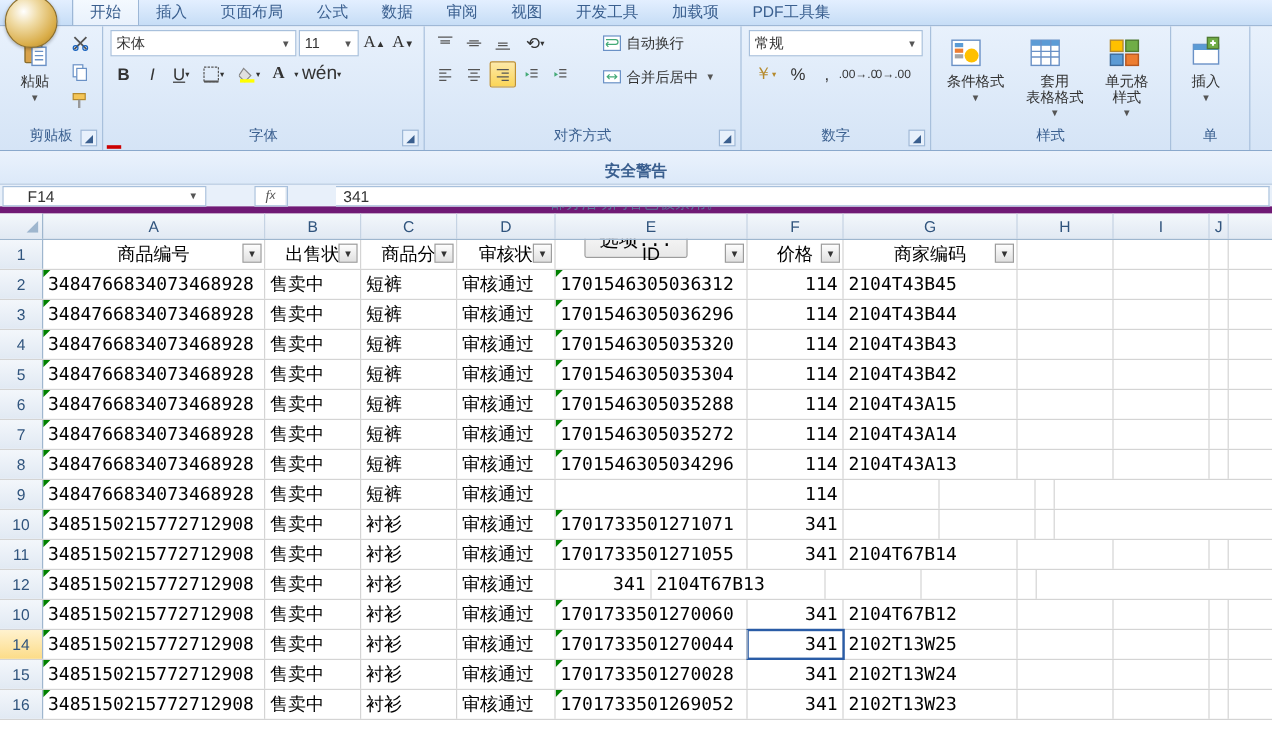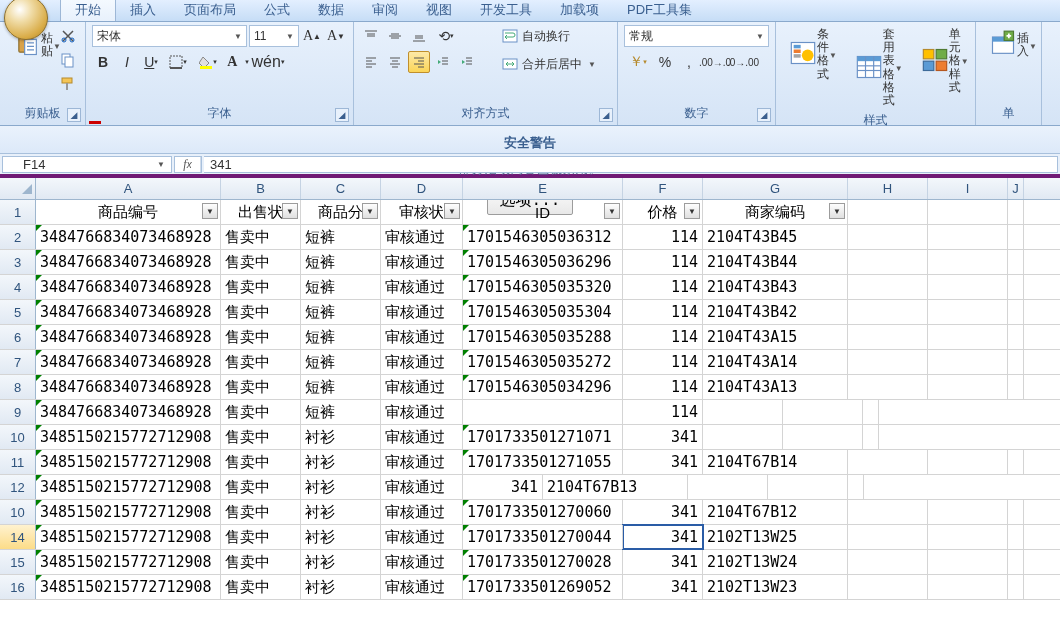--- a/index.html
+++ b/index.html
@@ -11,21 +11,21 @@
 .tab { padding: 3px 14px 2px; color: #3a5f8f; cursor: pointer; font-size: 13px; }
 .tab.active { background: linear-gradient(#f5faff,#e8f1fc); border: 1px solid #9db7d6; border-bottom: none; border-radius: 3px 3px 0 0; color: #3a5f8f; }
 
 
 .ribbon { height: 104px; background: linear-gradient(#e8f1fc,#d5e4f6); border-bottom: 1px solid #8aa9cc; display: flex; }
 .group { border-right: 1px solid #a8c0dc; display: flex; flex-direction: column; justify-content: space-between; padding: 3px 6px 1px; position: relative; }
 .group-body { flex: 1; display: flex; align-items: flex-start; gap: 4px; }
 .group-label { text-align: center; color: #3a5f8f; font-size: 12px; padding: 2px 0; position: relative; }
 .dlg-launcher { position: absolute; right: 4px; bottom: 3px; width: 14px; height: 14px; border: 1px solid #9db7d6; background: #e8f1fc; color: #3a5f8f; font-size: 9px; display: flex; align-items: center; justify-content: center; cursor: pointer; }
 
-.big-btn { display: flex; flex-direction: row; align-items: center; justify-content: flex-start; padding: 2px 6px; border: 1px solid transparent; border-radius: 3px; cursor: pointer; text-align: center; min-width: 40px; color: #333; }
+.big-btn { display: flex; flex-direction: column; justify-content: flex-start; padding: 2px 6px; border: 1px solid transparent; border-radius: 3px; cursor: pointer; text-align: center; min-width: 40px; color: #333; }
 .big-btn .ico { width: 32px; height: 32px; display: flex; align-items: center; justify-content: center; font-size: 24px; margin-bottom: 2px; }
 .big-btn .ico svg { width: 28px; height: 28px; }
 .big-btn .lbl { font-size: 12px; line-height: 1.1; }
 .big-btn .dd { font-size: 8px; color: #555; margin-top: 2px; }
 
 .sm-col { display: flex; flex-direction: column; gap: 2px; justify-content: flex-start; }
 .sm-btn { width: 22px; height: 22px; display: flex; align-items: center; justify-content: center; border: 1px solid transparent; border-radius: 2px; cursor: pointer; font-size: 14px; color: #333; }
 .sm-row { display: flex; gap: 2px; }
 
 .combo { height: 22px; border: 1px solid #a8c0dc; background: #fff; display: flex; align-items: center; padding: 0 4px; font-size: 12px; color: #333; cursor: pointer; }
@@ -36,21 +36,21 @@
 .mid-btn .dd { font-size: 8px; color: #555; margin-left: 2px; }
 
 
 .secbar { height: 28px; background: linear-gradient(#eaf2fc,#dce9f9); border-bottom: 1px solid #a8c0dc; display: flex; align-items: center; padding: 0 10px; gap: 8px; color: #3a5f8f; font-size: 13px; flex-direction: column; }
 .secbar .warn { width: 16px; height: 16px; }
 .secbar .title { font-weight: bold; }
 .secbar .msg { color: #5a7598; }
 .secbar button { background: linear-gradient(#fdfdfd,#e8e8e8); border: 1px solid #9c9c9c; border-radius: 2px; padding: 3px 12px; cursor: pointer; font-family: Liberation Mono, monospace; font-size: 16px; }
 
 
-.fbar-row { height: 24px; background: #e8f0fa; border-bottom: 4px solid #701a75; display: flex; align-items: center; }
+.fbar-row { height: 24px; background: #e8f0fa; border-bottom: 6px solid #701a75; display: flex; align-items: center; gap: 38px; }
 .namebox { width: 170px; background: #fff; border: 1px solid #a8c0dc; display: flex; align-items: center; padding: 0 6px 0 20px; font-size: 13px; color: #333; margin: 1px 2px; }
 .namebox .dd { margin-left: auto; font-size: 8px; color: #555; }
 .fx-btn-area { display: flex; align-items: center; background: #fff; border: 1px solid #a8c0dc; margin: 1px 2px 1px 0; }
 .fx-ico { width: 26px; display: flex; align-items: center; justify-content: center; font-style: italic; font-family: "Times New Roman", serif; color: #555; border-right: 1px solid #d0dceb; cursor: pointer; }
 .formula-input { flex: 1; background: #fff; border: 1px solid #a8c0dc; border-left: none; margin: 1px 2px 1px 0; padding: 0 6px; font-size: 13px; color: #333; outline: none; font-family: inherit; }
 
 
 .grid-wrap { position: relative; }
 .col-headers { height: 22px; display: flex; background: linear-gradient(#f3f7fb,#e1e9f3); border-bottom: 1px solid #9eb6ce; }
 .corner { width: 36px; border-right: 1px solid #9eb6ce; background: linear-gradient(#f3f7fb,#e1e9f3); display: flex; align-items: center; justify-content: flex-end; padding-right: 3px; }

